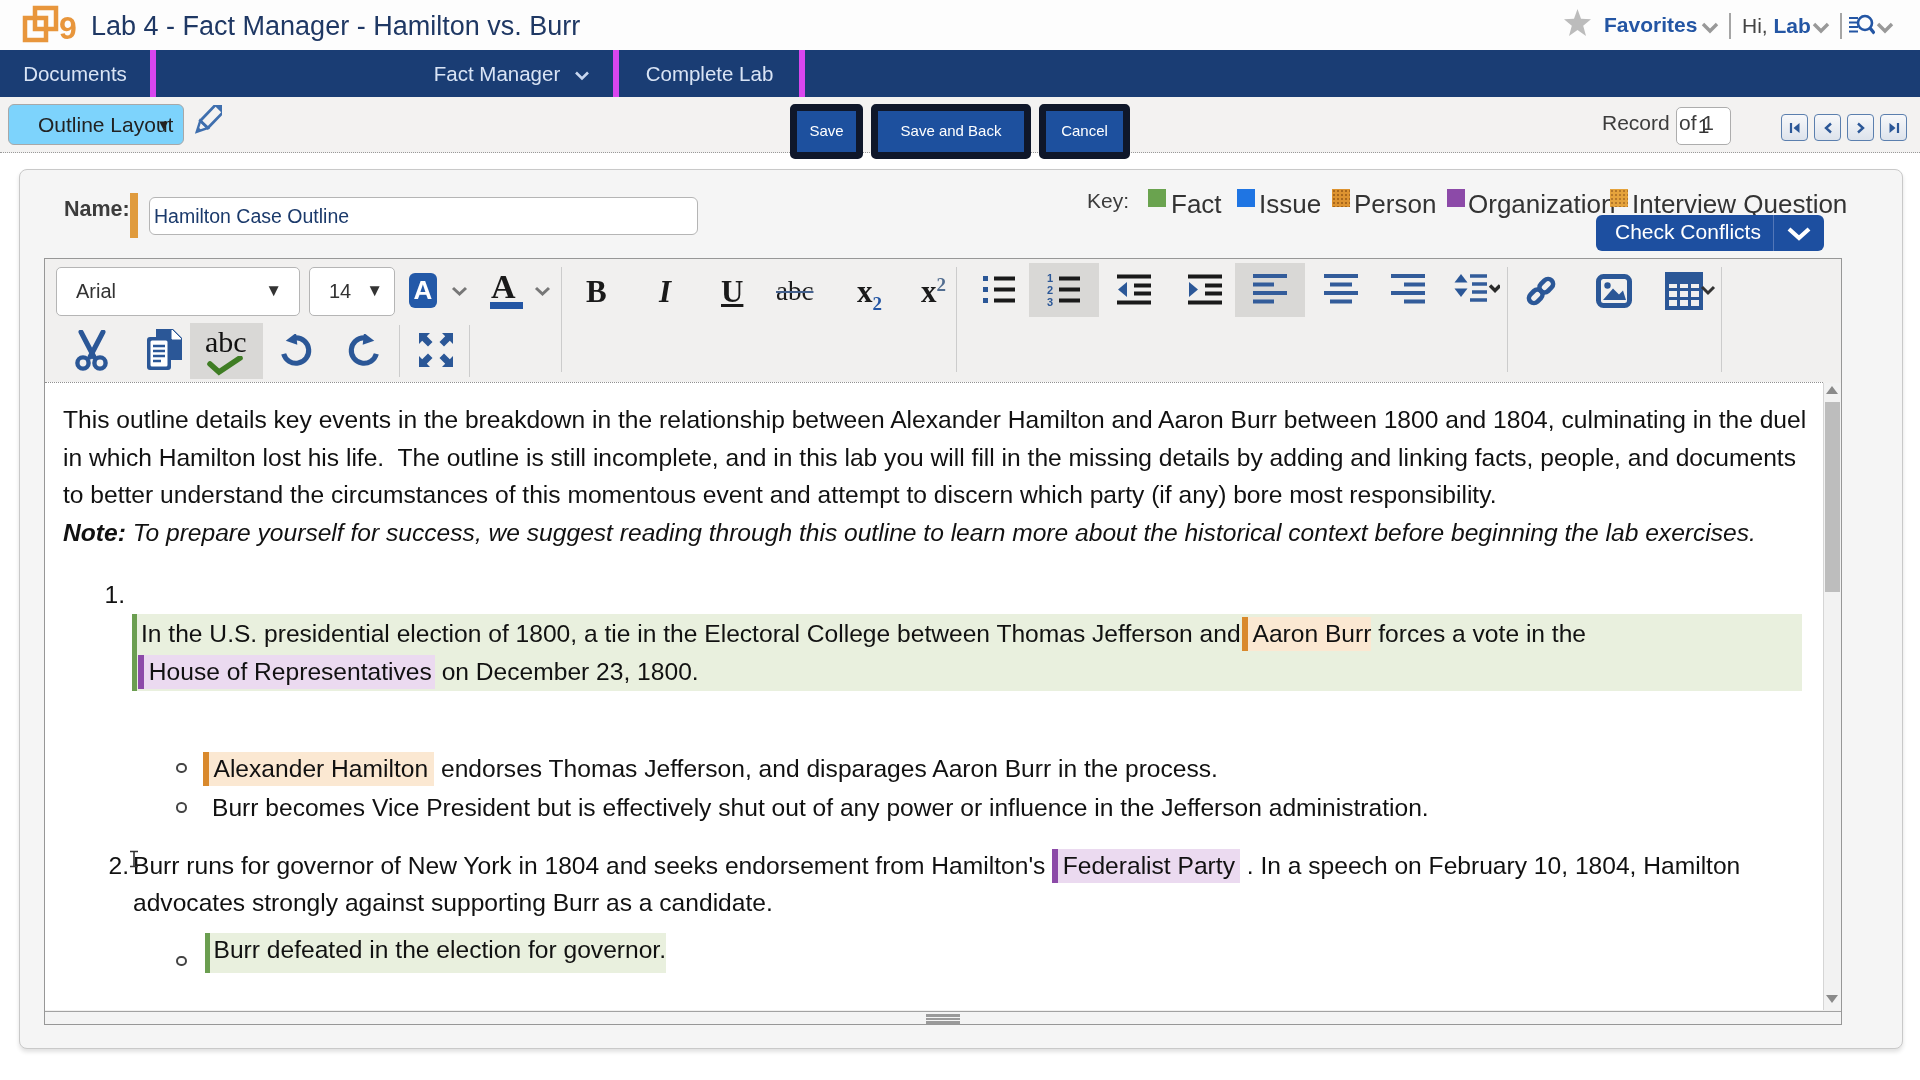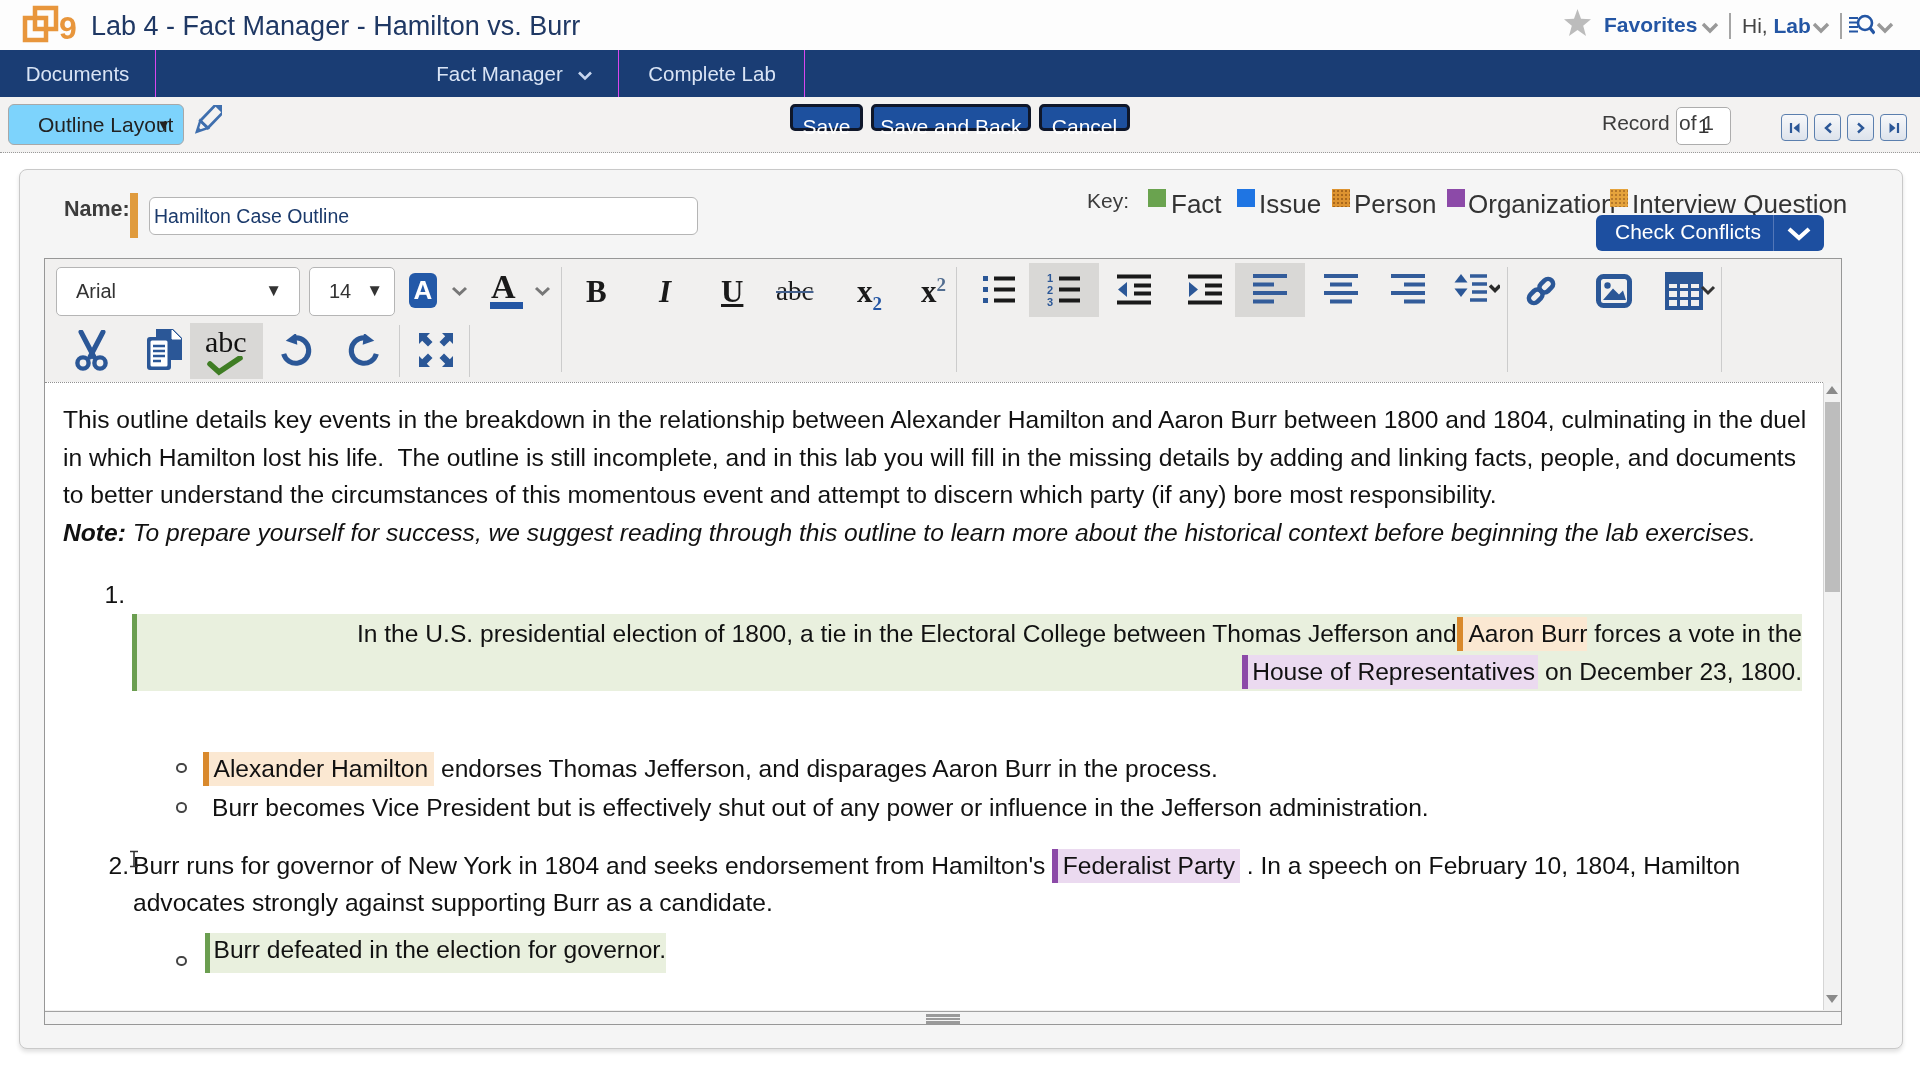--- a/index.html
+++ b/index.html
@@ -5,44 +5,44 @@
 * { margin:0; padding:0; box-sizing:border-box; }
 html,body { width:1920px; height:1080px; background:#fff; font-family:"Liberation Sans", sans-serif; overflow:hidden; }
 .abs { position:absolute; }
 
 
 #header { position:absolute; left:0; top:0; width:1920px; height:50px; background:#fdfdfd; }
 #title { position:absolute; left:91px; top:11px; font-size:27px; color:#1f3864; }
 
 
 #nav { position:absolute; left:0; top:50px; width:1920px; height:47px; background:#1a3d74; }
-#nav .tab { position:absolute; top:0; height:47px; line-height:47px; color:#d9e4f5; font-size:20.5px; text-align:center; border-right:1px solid #d946ef; }
+#nav .tab { position:absolute; top:0; height:47px; line-height:47px; color:#d9e4f5; font-size:20.5px; text-align:center; border-right:6px solid #d946ef; }
 
 
 #actionbar { position:absolute; left:0; top:97px; width:1920px; height:56px; background:#f3f2f1; border-bottom:1px dotted #999; }
-.bluebtn { position:absolute; top:7px; height:27px; background:#1d509e; color:#fff; font-size:21px; text-align:center; line-height:40px; border-radius:5px; border:3px solid #0f172a; }
+.bluebtn { position:absolute; top:7px; height:55px; background:#1d509e; color:#fff; font-size:15px; text-align:center; line-height:40px; border-radius:5px; border:7px solid #0f172a; }
 .pgbtn { position:absolute; top:17px; width:27px; height:27px; background:linear-gradient(#f7f8fa,#dde3ec); border:1px solid #5b7fae; border-radius:4px; display:flex; align-items:center; justify-content:center; }
 
 
 #panel { position:absolute; left:19px; top:169px; width:1884px; height:880px; background:#f5f5f5; border:1px solid #c9c9c9; border-radius:8px; box-shadow:0 3px 4px rgba(0,0,0,0.12); }
 
 
 #editor { position:absolute; left:24px; top:88px; width:1798px; height:767px; background:#f1f0ef; border:1px solid #979797; }
 #edcontent { position:absolute; left:0; top:123px; width:1778px; height:628px; background:#fff; border-top:1px dotted #909090; font-size:24.6px; line-height:37.6px; color:#111; }
 .ico { position:absolute; }
 .serifbtn { position:absolute; font-family:"Liberation Serif", serif; font-weight:bold; color:#1a1a1a; }
 .selbox { position:absolute; background:#fff; border:1px solid #b5b5b5; border-radius:5px; }
 .sep1 { position:absolute; top:8px; width:1px; height:105px; background:#ccc; }
 .activebg { background:#d9d8d6; }
 .key-swatch { position:absolute; top:19px; width:18px; height:18px; }
 .key-label { position:absolute; top:19px; font-size:26px; color:#333; }
 .hl-green { background:#e9f0de; }
 .hl-orange { background:#fbe8d2; }
 .hl-purple { background:#ebdaf0; }
-.bar-green { border-left:5px solid #6b9e50;text-align:right; }
+.bar-green { border-left:5px solid #6b9e50; }
 .bar-orange { border-left:6px solid #d9892c; }
 .bar-purple { border-left:6px solid #8c4aa8; }
 .nw { white-space:nowrap; }
 .circ { width:10.5px; height:10.5px; border:2.8px solid #444; border-radius:50%; }
 </style>
 </head>
 <body>
 <div id="header">
   <svg class="abs" style="left:22px;top:5px" width="62" height="42" viewBox="0 0 62 42">
     <rect x="13" y="3" width="21" height="21" fill="none" stroke="#e8963c" stroke-width="4.5"></rect>

